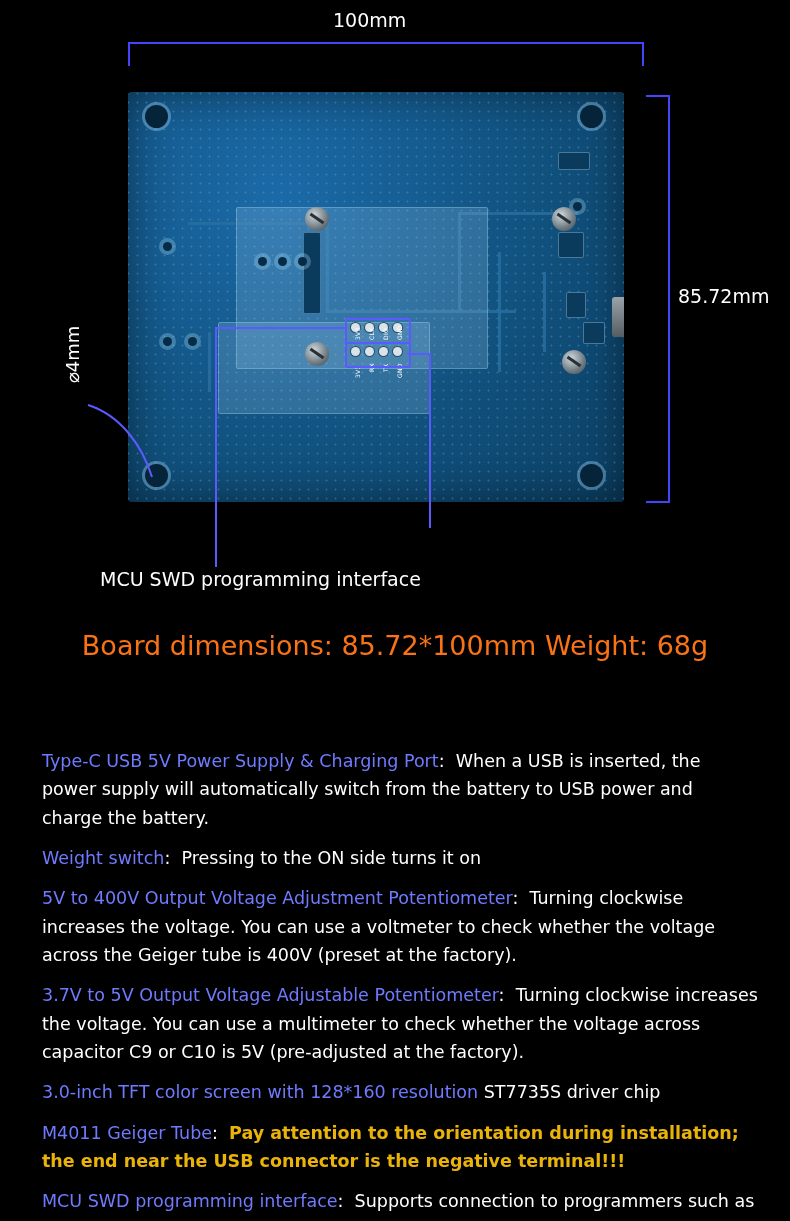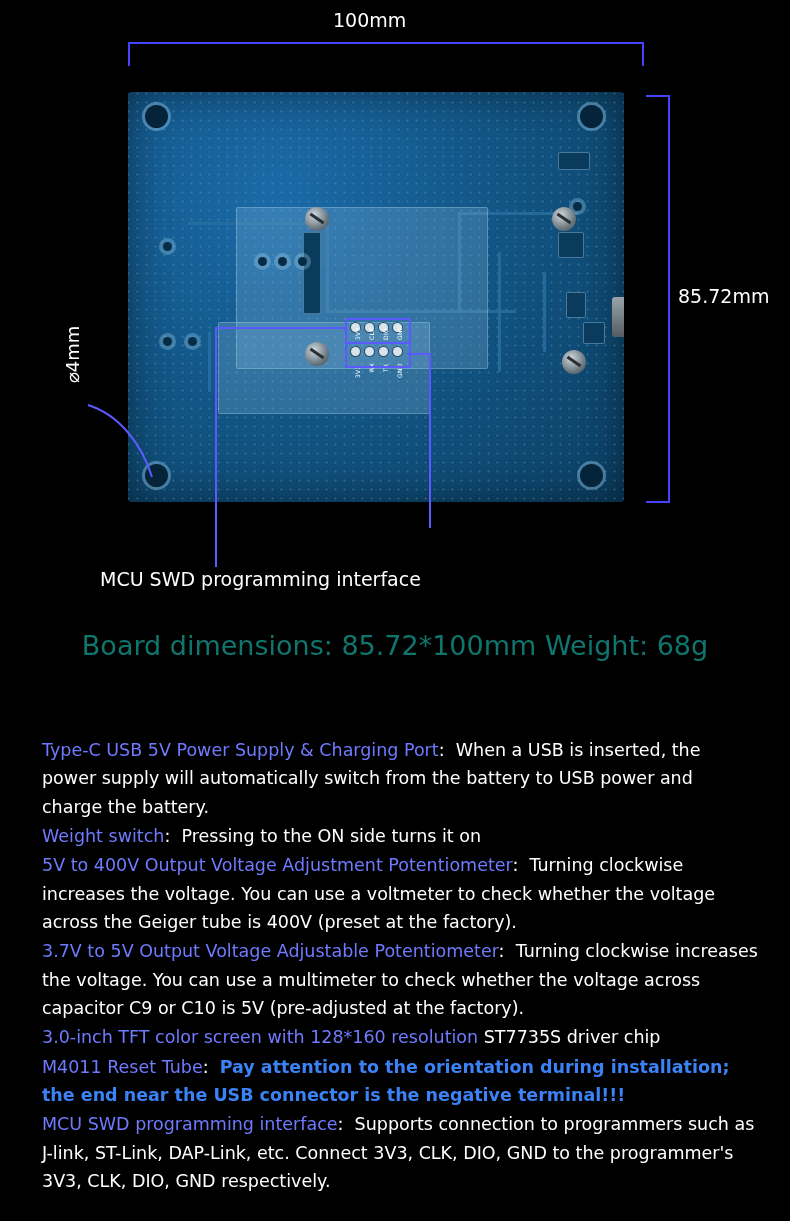--- a/index.html
+++ b/index.html
@@ -205,42 +205,42 @@
   }
 
   
   .headline {
     position: absolute;
     left: 0;
     top: 630px;
     width: 790px;
     text-align: center;
     font-size: 27px;
-    color: #0f766e;
+    color: #f97316;
     font-family: "DejaVu Sans", sans-serif;
   }
 
   
   .specs {
     position: absolute;
     left: 42px;
     top: 735px;
     width: 716px;
     font-size: 17.5px;
     line-height: 1.62;
     color: #ffffff;
   }
   .spec-row {
-    margin: 1px 0 1px 0;
+    margin: 12px 0 1px 0;
   }
   .term {
     color: #6f7bff;
   }
   .warn {
-    color: #3b82f6;
+    color: #eab308;
     font-weight: bold;
   }
   .plain {
     color: #ffffff;
   }
 </style>
 </head>
 <body>
 
 <div class="diagram">
@@ -354,21 +354,21 @@
     <span class="term">3.7V to 5V Output Voltage Adjustable Potentiometer</span><span class="plain">:</span>&nbsp;
     <span class="plain">Turning clockwise increases the voltage. You can use a multimeter to check whether the voltage across capacitor C9 or C10 is 5V (pre-adjusted at the factory).</span>
   </p>
 
   <p class="spec-row">
     <span class="term">3.0-inch TFT color screen with 128*160 resolution</span><span class="plain"></span>
     <span class="plain">ST7735S driver chip</span>
   </p>
 
   <p class="spec-row">
-    <span class="term">M4011 Reset Tube</span><span class="plain">:</span>&nbsp;
+    <span class="term">M4011 Geiger Tube</span><span class="plain">:</span>&nbsp;
     <span class="warn">Pay attention to the orientation during installation; the end near the USB connector is the negative terminal!!!</span>
   </p>
 
   <p class="spec-row">
     <span class="term">MCU SWD programming interface</span><span class="plain">:</span>&nbsp;
     <span class="plain">Supports connection to programmers such as J-link, ST-Link, DAP-Link, etc. Connect 3V3, CLK, DIO, GND to the programmer's 3V3, CLK, DIO, GND respectively.</span>
   </p>
 
 </div>
 

